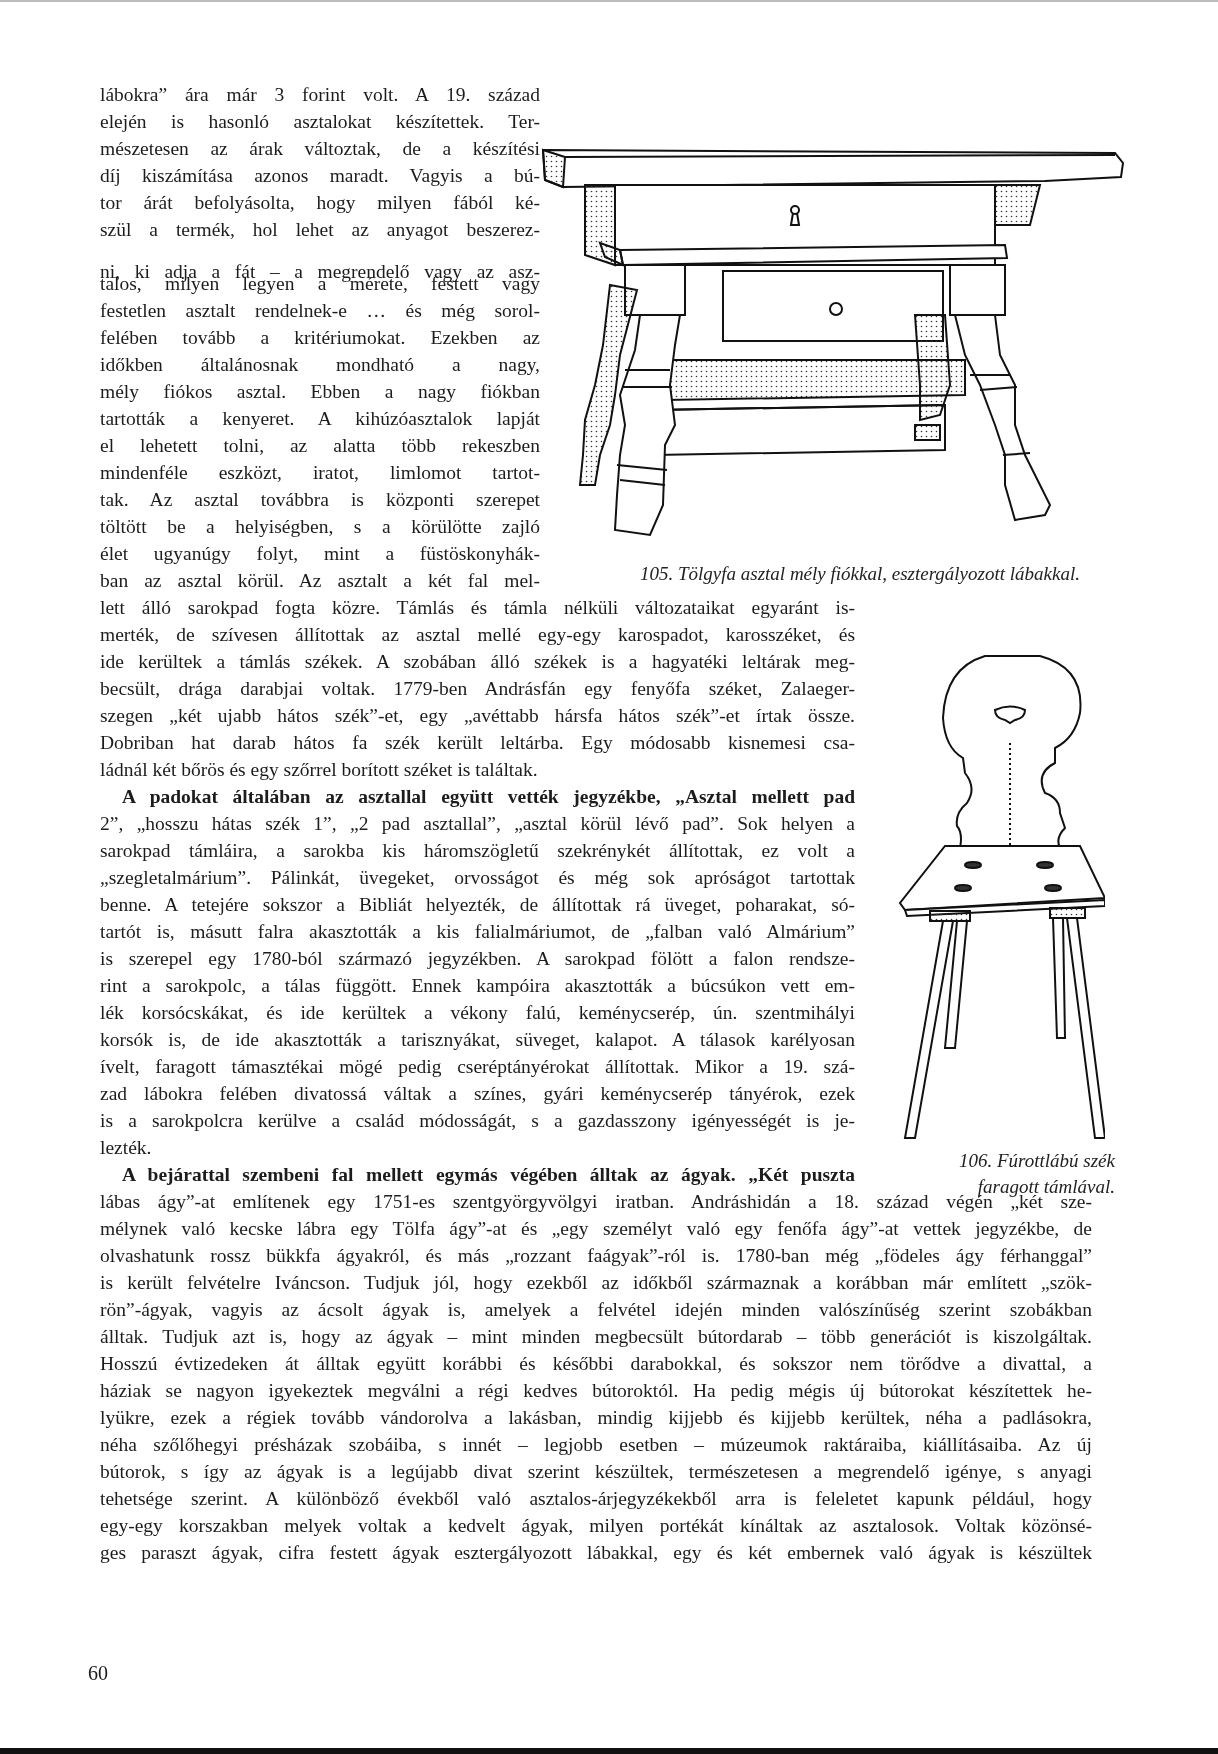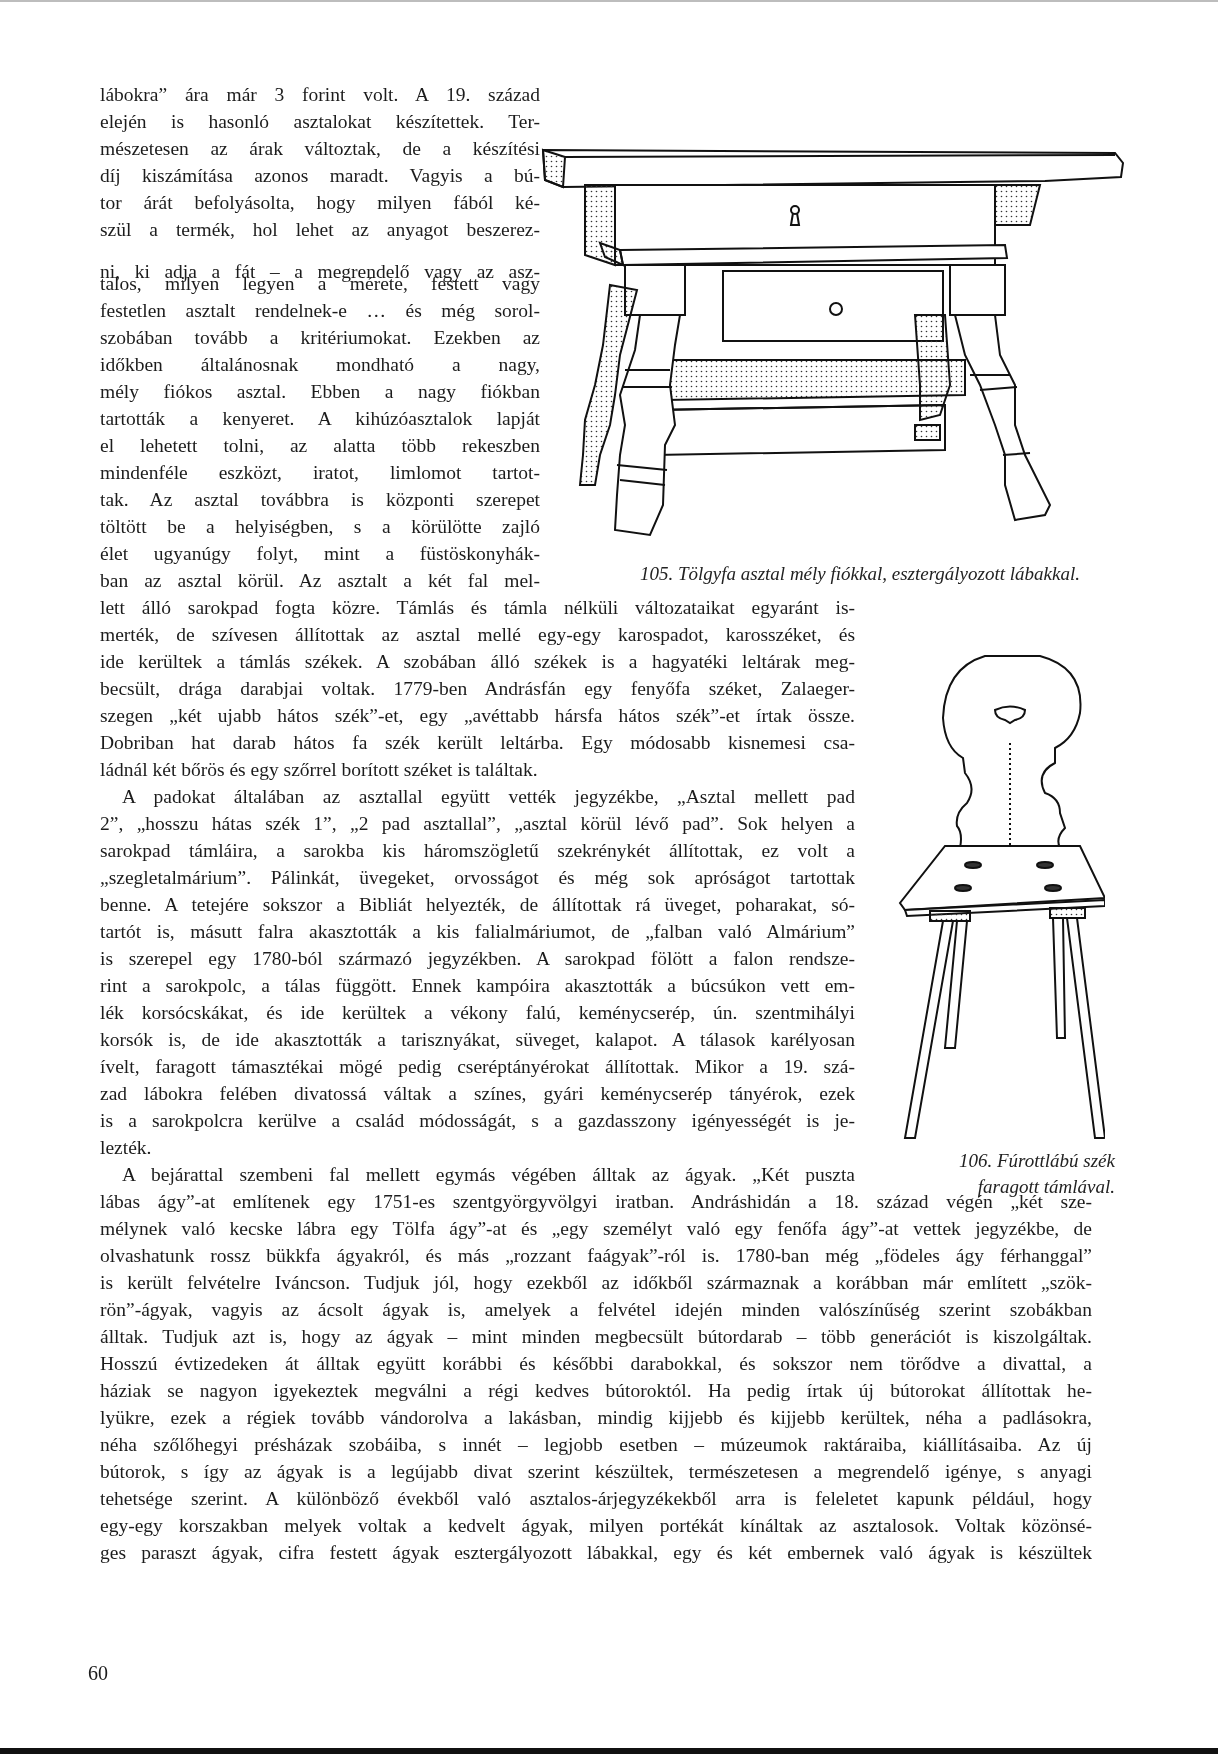--- a/index.html
+++ b/index.html
@@ -6,21 +6,21 @@
   body { width:1218px; height:1754px; position:relative; overflow:hidden;
          font-family:"Liberation Serif","DejaVu Serif",serif; color:#1c1c1c; }
   .top-edge { position:absolute; left:0; top:0; width:1218px; height:2px; background:#bdbdbd; }
   .bottom-edge { position:absolute; left:0; top:1748px; width:1218px; height:6px; background:#111; }
   .line { position:absolute; left:100px; font-size:19.5px; line-height:27px; height:27px; white-space:nowrap; }
   .narrow { width:440px; }
   .mid { width:755px; }
   .full { width:992px; }
   .just { text-align:justify; text-align-last:justify; }
   .last { text-align:right; text-align-last:left; }
-  .indent { padding-left:22px; box-sizing:border-box; }
+  .indent { padding-left:22px; box-sizing:border-box;font-weight:bold; }
   .caption { position:absolute; font-style:italic; font-size:19px; line-height:26px; color:#222; }
   .pagenum { position:absolute; left:88px; top:1662px; font-size:20px; }
   .figure { position:absolute; }
 </style>
 </head>
 <body>
 
 <div class="top-edge"></div>
 
 <svg class="figure" style="left:525px; top:125px;" width="600" height="420" viewBox="0 0 600 420">
@@ -95,21 +95,21 @@
 <div>
   <div class="line narrow just" style="top:81px">lábokra” ára már 3 forint volt. A 19. század</div>
   <div class="line narrow just" style="top:108px">elején is hasonló asztalokat készítettek. Ter-</div>
   <div class="line narrow just" style="top:135px">mészetesen az árak változtak, de a készítési</div>
   <div class="line narrow just" style="top:162px">díj kiszámítása azonos maradt. Vagyis a bú-</div>
   <div class="line narrow just" style="top:189px">tor árát befolyásolta, hogy milyen fából ké-</div>
   <div class="line narrow just" style="top:216px">szül a termék, hol lehet az anyagot beszerez-</div>
   <div class="line narrow just" style="top:258px">ni, ki adja a fát – a megrendelő vagy az asz-</div>
   <div class="line narrow just" style="top:270px">talos, milyen legyen a mérete, festett vagy</div>
   <div class="line narrow just" style="top:297px">festetlen asztalt rendelnek-e … és még sorol-</div>
-  <div class="line narrow just" style="top:324px">szobában tovább a kritériumokat. Ezekben az</div>
+  <div class="line narrow just" style="top:324px">felében tovább a kritériumokat. Ezekben az</div>
   <div class="line narrow just" style="top:351px">időkben általánosnak mondható a nagy,</div>
   <div class="line narrow just" style="top:378px">mély fiókos asztal. Ebben a nagy fiókban</div>
   <div class="line narrow just" style="top:405px">tartották a kenyeret. A kihúzóasztalok lapját</div>
   <div class="line narrow just" style="top:432px">el lehetett tolni, az alatta több rekeszben</div>
   <div class="line narrow just" style="top:459px">mindenféle eszközt, iratot, limlomot tartot-</div>
   <div class="line narrow just" style="top:486px">tak. Az asztal továbbra is központi szerepet</div>
   <div class="line narrow just" style="top:513px">töltött be a helyiségben, s a körülötte zajló</div>
   <div class="line narrow just" style="top:540px">élet ugyanúgy folyt, mint a füstöskonyhák-</div>
   <div class="line narrow just" style="top:567px">ban az asztal körül. Az asztalt a két fal mel-</div>
 
@@ -137,21 +137,21 @@
   <div class="line mid last" style="top:1134px">lezték.</div>
 
   <div class="line mid just indent" style="top:1161px">A bejárattal szembeni fal mellett egymás végében álltak az ágyak. „Két puszta</div>
   <div class="line full just" style="top:1188px">lábas ágy”-at  említenek egy 1751-es szentgyörgyvölgyi iratban. Andráshidán a 18. század végén „két sze-</div>
   <div class="line full just" style="top:1215px">mélynek való kecske lábra egy Tölfa ágy”-at és „egy személyt való egy fenőfa ágy”-at vettek jegyzékbe, de</div>
   <div class="line full just" style="top:1242px">olvashatunk rossz bükkfa ágyakról, és más „rozzant faágyak”-ról is. 1780-ban még „födeles ágy férhanggal”</div>
   <div class="line full just" style="top:1269px">is került felvételre Iváncson. Tudjuk jól, hogy ezekből az időkből származnak a korábban már említett „szök-</div>
   <div class="line full just" style="top:1296px">rön”-ágyak, vagyis az ácsolt ágyak is, amelyek a felvétel idején minden valószínűség szerint szobákban</div>
   <div class="line full just" style="top:1323px">álltak. Tudjuk azt is, hogy az ágyak – mint minden megbecsült bútordarab – több generációt is kiszolgáltak.</div>
   <div class="line full just" style="top:1350px">Hosszú évtizedeken át álltak együtt korábbi és későbbi darabokkal, és sokszor nem törődve a divattal, a</div>
-  <div class="line full just" style="top:1377px">háziak se nagyon igyekeztek megválni a régi kedves bútoroktól. Ha pedig írtak új bútorokat állítottak he-</div>
+  <div class="line full just" style="top:1377px">háziak se nagyon igyekeztek megválni a régi kedves bútoroktól. Ha pedig mégis új bútorokat készítettek he-</div>
   <div class="line full just" style="top:1404px">lyükre, ezek a régiek tovább vándorolva a lakásban, mindig kijjebb és kijjebb kerültek, néha a padlásokra,</div>
   <div class="line full just" style="top:1431px">néha szőlőhegyi présházak szobáiba, s innét – legjobb esetben – múzeumok raktáraiba, kiállításaiba. Az új</div>
   <div class="line full just" style="top:1458px">bútorok, s így az ágyak is a legújabb divat szerint készültek, természetesen a megrendelő igénye, s anyagi</div>
   <div class="line full just" style="top:1485px">tehetsége szerint. A különböző évekből való asztalos-árjegyzékekből arra is feleletet kapunk például, hogy</div>
   <div class="line full just" style="top:1512px">egy-egy korszakban melyek voltak a kedvelt ágyak, milyen portékát kínáltak az asztalosok. Voltak közönsé-</div>
   <div class="line full just" style="top:1539px">ges paraszt ágyak, cifra festett ágyak esztergályozott lábakkal, egy és két embernek való ágyak is készültek</div>
 </div>
 
 <div class="caption" style="left:640px; top:561px;font-family:Liberation Serif, serif;">105. Tölgyfa asztal mély fiókkal, esztergályozott lábakkal.</div>
 <div class="caption" style="left:920px; top:1148px; text-align:right; width:195px;">

